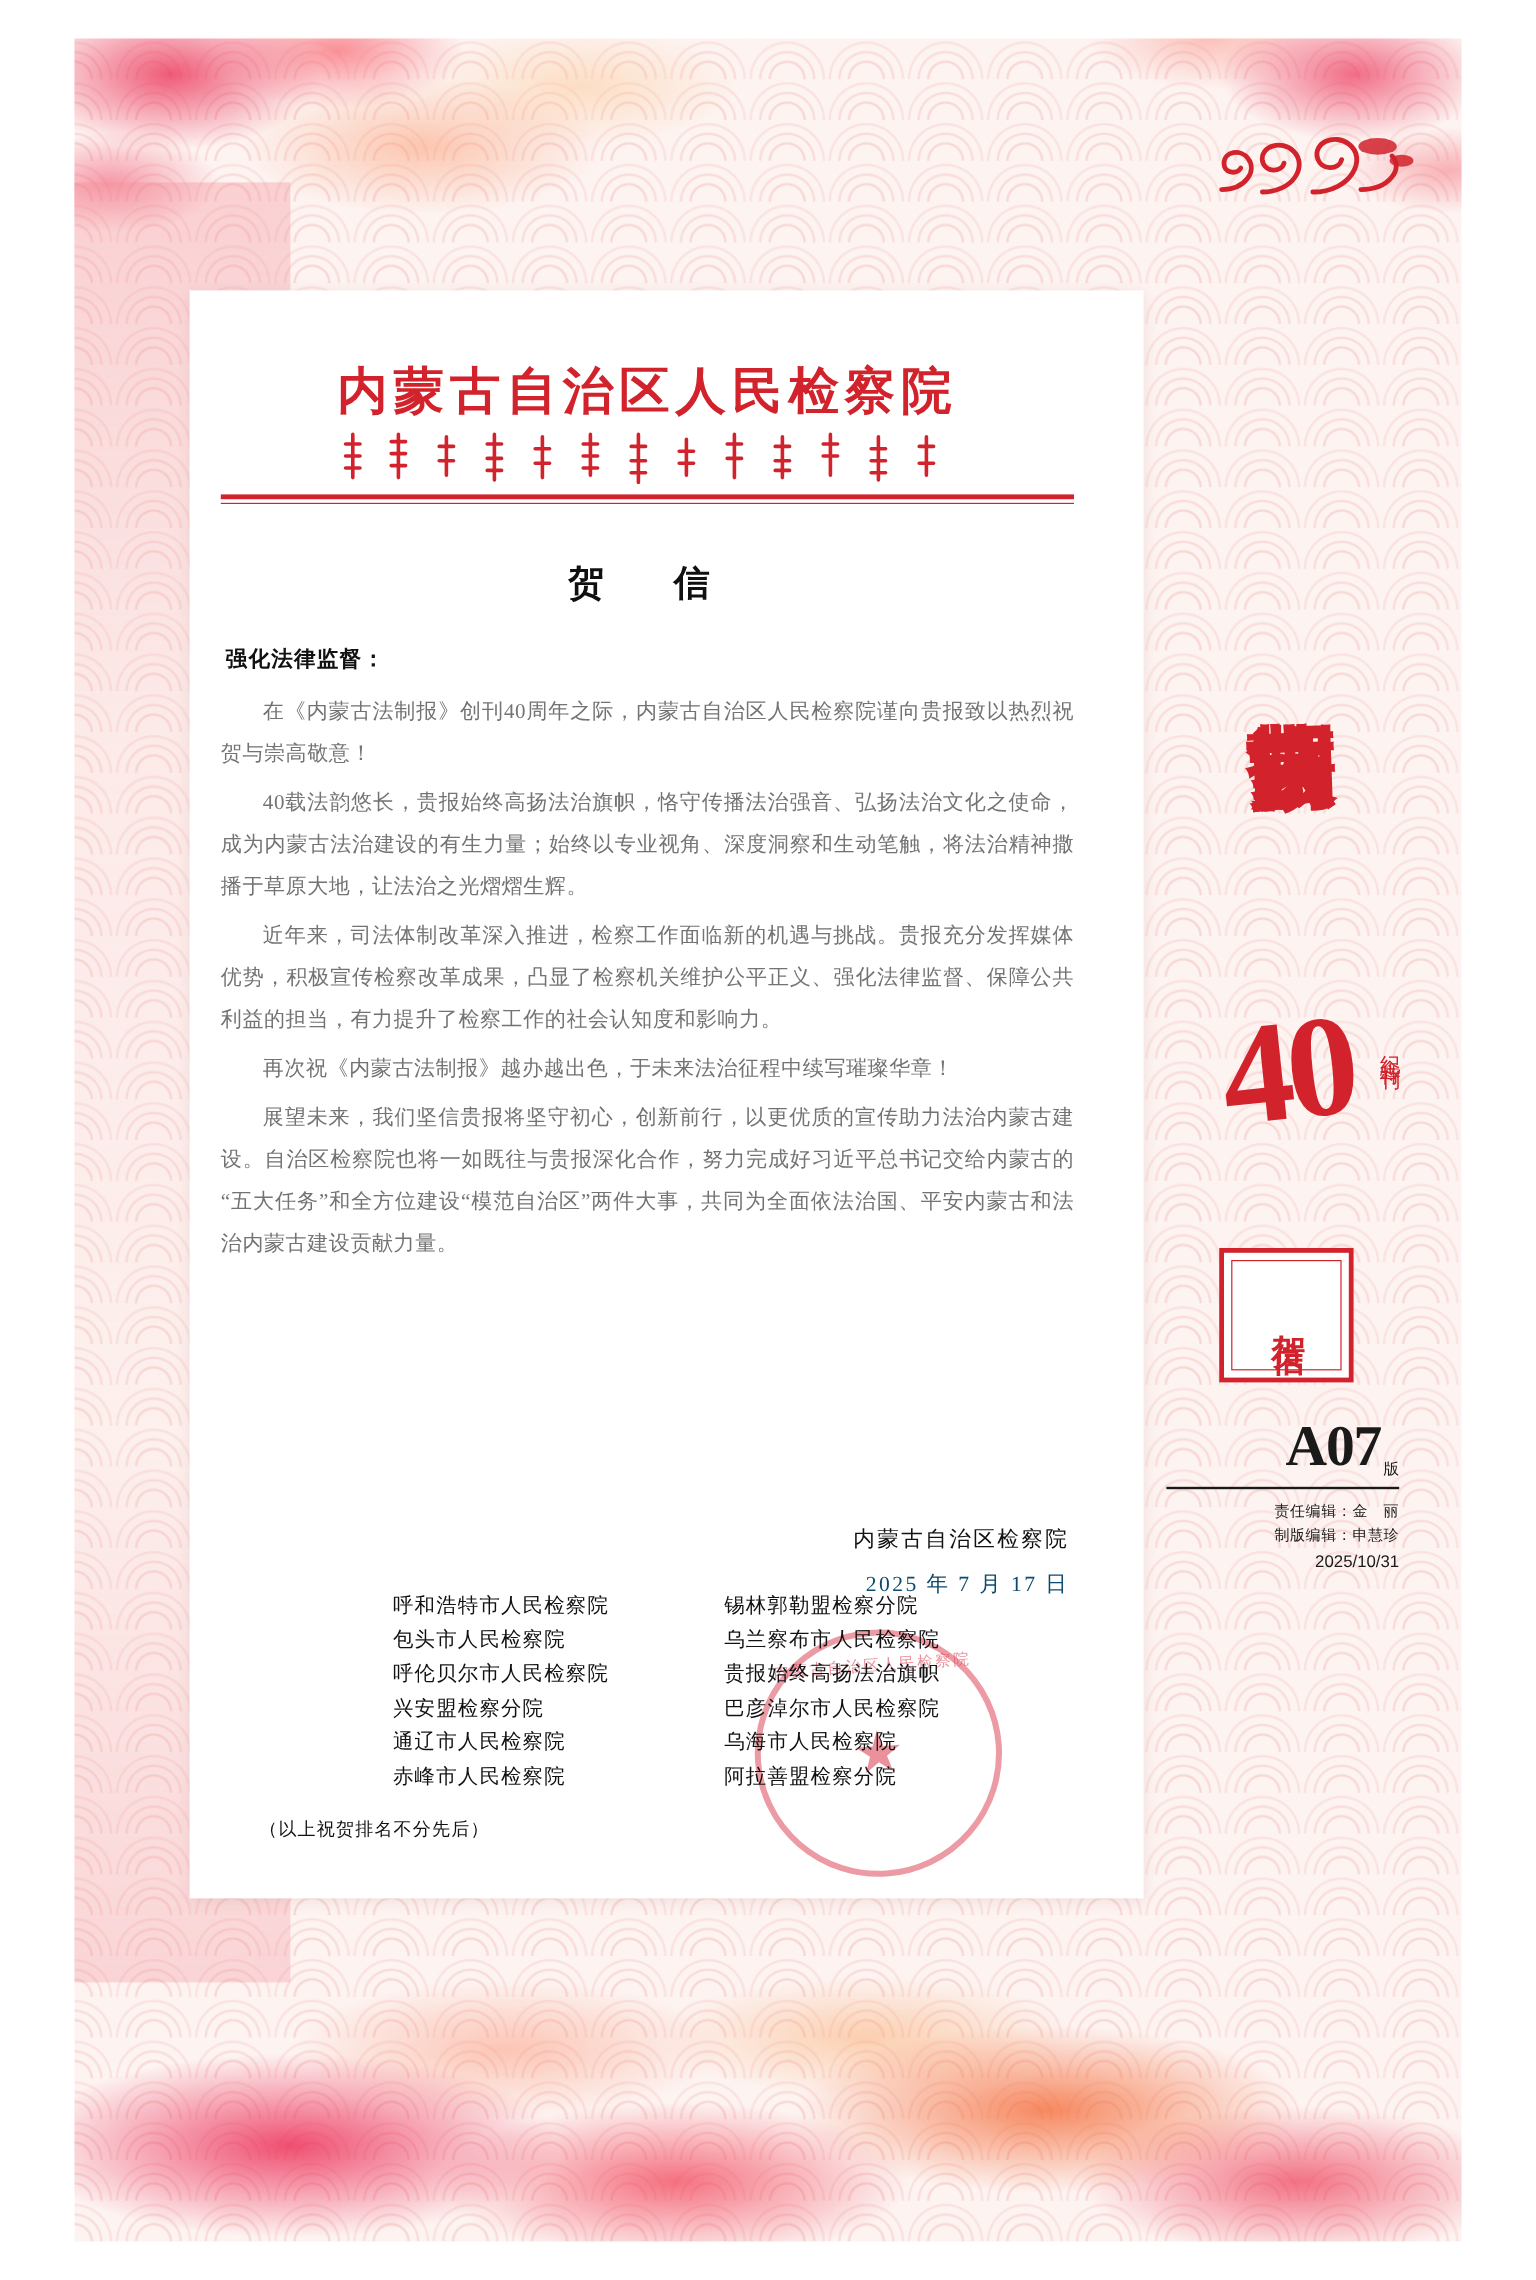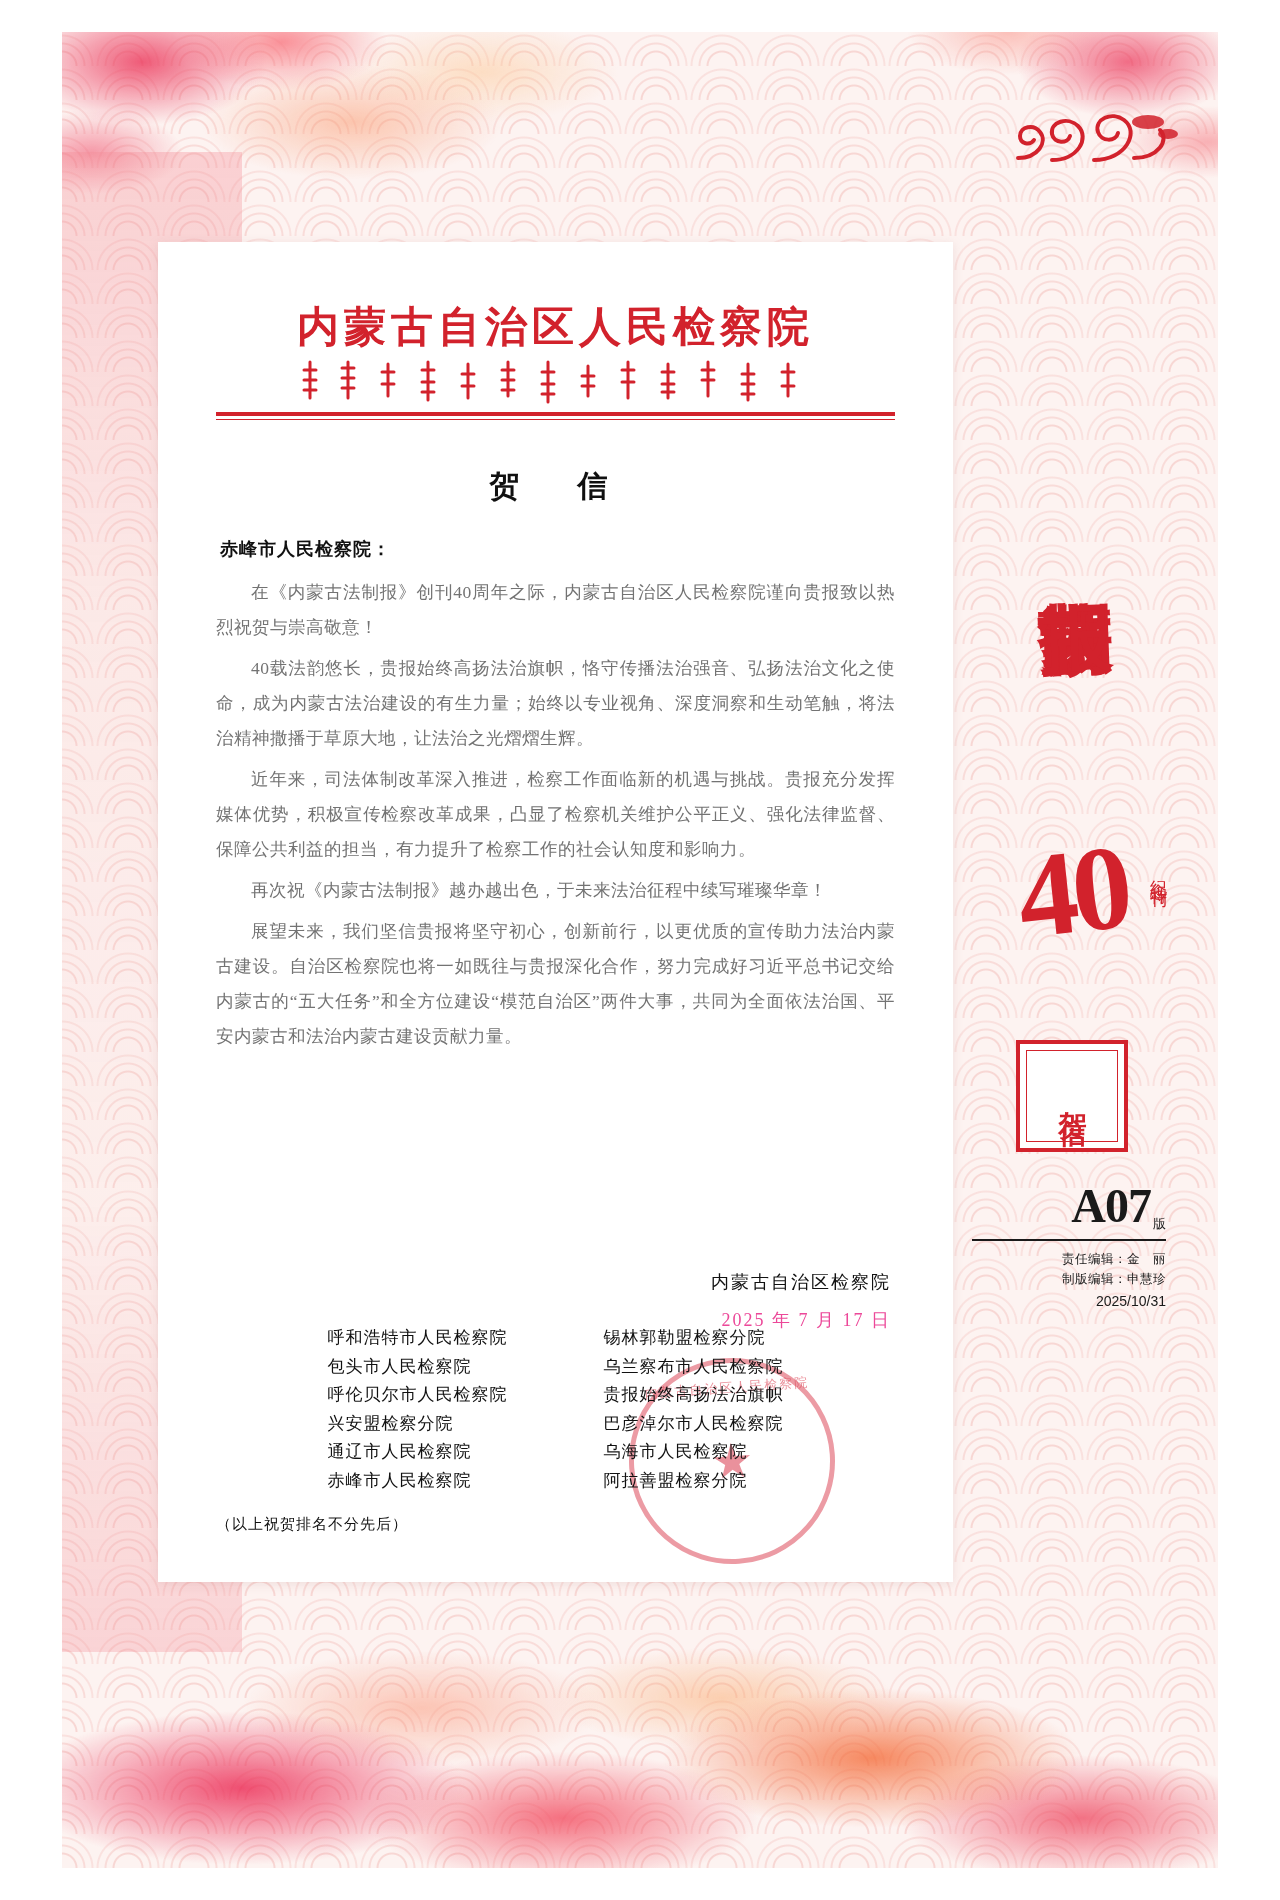--- a/index.html
+++ b/index.html
@@ -103,21 +103,21 @@
     left: 96px;
     top: 210px;
     width: 795px;
     height: 1340px;
     background: #ffffff;
     box-shadow: 0 2px 10px rgba(180,120,120,.18);
   }
   #letter-inner {
     position: absolute;
     inset: 0;
-    padding: 52px 58px 0 58px;
+    padding: 52px 58px 0 26px;
     box-sizing: border-box;
   }
 
   
   #institution-block {
     text-align: center;
   }
   #institution-name {
     font-family: "Liberation Serif", "DejaVu Serif", serif;
     font-weight: bold;
@@ -213,21 +213,21 @@
   #seal-text-bottom { bottom: 16px; }
 
   #signer {
     font-size: 18px;
     color: #111;
     letter-spacing: 2px;
     margin-bottom: 14px;
   }
   #sign-date {
     font-size: 18px;
-    color: #ec4899;
+    color: #0c4a6e;
     letter-spacing: 2px;
   }
 
   
   #cosigners {
     position: absolute;
     left: 58px;
     right: 58px;
     bottom: 48px;
   }
@@ -415,21 +415,21 @@
                 <path d="M492 8 L492 40 M486 16 L498 16 M486 30 L498 30"></path>
               </g>
             </svg>
           </div>
           <div id="institution-rule"></div>
           <div id="institution-rule2"></div>
         </div>
 
         <div id="letter-title">贺　信</div>
 
-        <div id="salutation">赤峰市人民检察院：</div>
+        <div id="salutation">强化法律监督：</div>
 
         <p class="para">在《内蒙古法制报》创刊40周年之际，内蒙古自治区人民检察院谨向贵报致以热烈祝贺与崇高敬意！</p>
         <p class="para">40载法韵悠长，贵报始终高扬法治旗帜，恪守传播法治强音、弘扬法治文化之使命，成为内蒙古法治建设的有生力量；始终以专业视角、深度洞察和生动笔触，将法治精神撒播于草原大地，让法治之光熠熠生辉。</p>
         <p class="para">近年来，司法体制改革深入推进，检察工作面临新的机遇与挑战。贵报充分发挥媒体优势，积极宣传检察改革成果，凸显了检察机关维护公平正义、强化法律监督、保障公共利益的担当，有力提升了检察工作的社会认知度和影响力。</p>
         <p class="para">再次祝《内蒙古法制报》越办越出色，于未来法治征程中续写璀璨华章！</p>
         <p class="para">展望未来，我们坚信贵报将坚守初心，创新前行，以更优质的宣传助力法治内蒙古建设。自治区检察院也将一如既往与贵报深化合作，努力完成好习近平总书记交给内蒙古的“五大任务”和全方位建设“模范自治区”两件大事，共同为全面依法治国、平安内蒙古和法治内蒙古建设贡献力量。</p>
 
         <div id="seal">
           <div id="seal-text-top">内蒙古自治区人民检察院</div>
           <div id="seal-star">★</div>

